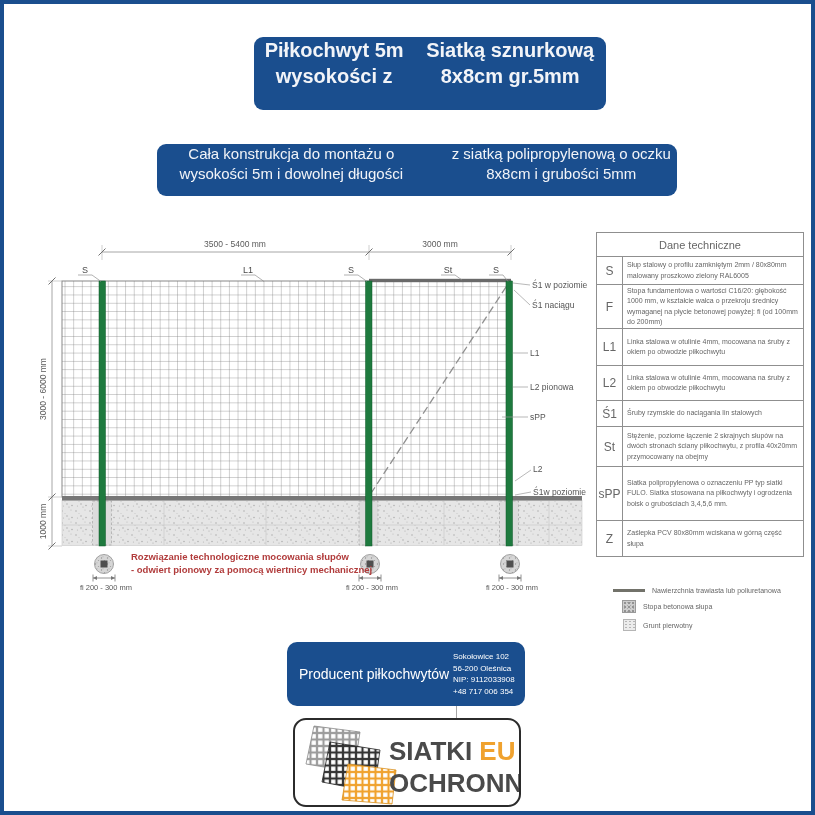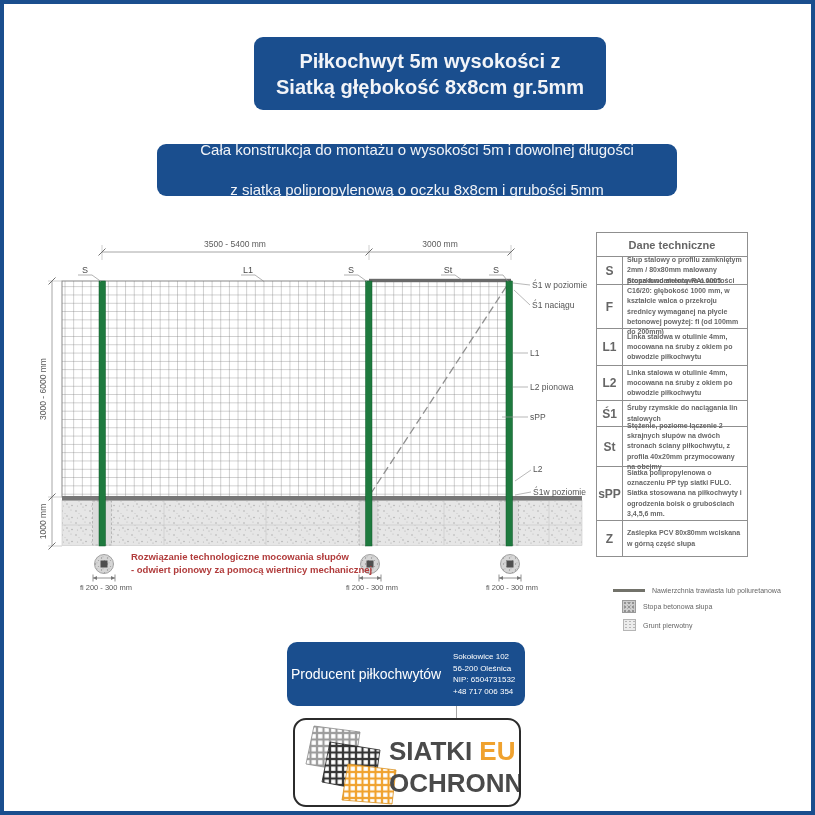--- a/index.html
+++ b/index.html
@@ -5,30 +5,30 @@
   html,body { margin:0; padding:0; background:#fff; }
   * { box-sizing:border-box; }
   .page {
     position:relative; width:815px; height:815px;
     background:#ffffff; border:4px solid #1a4e8e; overflow:hidden;
     font-family:"Liberation Sans", sans-serif;
   }
   
   .banner {
     position:absolute; background:#1a4e8e; color:#f2f4f8; border-radius:9px;
-    display:flex; flex-direction:column; justify-content:center; text-align:center;
+    display:flex; flex-direction:row; justify-content:center; text-align:center;
   }
   .title-banner { left:250px; top:33px; width:352px; height:73px;
     font-size:20px; font-weight:bold; line-height:26px; }
   .subtitle-banner { left:153px; top:140px; width:520px; height:52px;
     font-size:15px; line-height:20px;gap:20px; }
   
   .ttable {
-    position:absolute; left:592px; top:228px; width:152px;
-    border:1px solid #8f8f8f; background:#fff; color:#666;font-weight:bold;
+    position:absolute; left:592px; top:228px; width:208px;
+    border:1px solid #8f8f8f; background:#fff; color:#666;
   }
   .t-header { height:24px; border-bottom:1px solid #8f8f8f;
     display:flex; align-items:center; justify-content:center; font-size:11px; }
   .t-row { display:flex; border-bottom:1px solid #8f8f8f; }
   .t-row:last-child { border-bottom:none; }
   .t-key { width:26px; flex:0 0 26px; border-right:1px solid #8f8f8f;
     display:flex; align-items:center; justify-content:center; font-size:12px; }
   .t-desc { flex:1; font-size:7px; line-height:1.45; padding:2px 4px;
     display:flex; align-items:center; }
   .r0{height:28px}.r1{height:44px}.r2{height:37px}.r3{height:35px}
@@ -46,39 +46,39 @@
   .sw-ground { width:13px; height:12px; flex:0 0 13px; margin-left:14px;
     border:1px solid #b5b5b5; background:#ececec;
     background-image:radial-gradient(#b5b5b5 0.6px, transparent 0.7px);
     background-size:4px 3px; }
   
   .producer {
     position:absolute; left:283px; top:638px; width:238px; height:64px;
     background:#1a4e8e; border-radius:10px; color:#fff;
     display:flex; align-items:center;
   }
-  .producer-label { flex:1; padding-left:4px; font-size:14px; }
+  .producer-label { flex:1; padding-left:12px; font-size:14px; }
   .producer-address { width:72px; padding-right:4px; font-size:8px; line-height:11.5px; }
   .connector { position:absolute; left:452px; top:702px; width:1px; height:12px; background:#a5a5a5; }
   
   .logo-box {
     position:absolute; left:289px; top:714px; width:228px; height:89px;
     background:#fff; border:2px solid #2b2b2b; border-radius:13px; overflow:hidden;padding-left:9px;
   }
   
   .drawing { position:absolute; left:0; top:0; }
 </style>
 </head>
 <body>
 
 <div class="page">
 
   <div class="banner title-banner">
     <div>Piłkochwyt 5m wysokości z</div>
-    <div>Siatką głębokość 8x8cm gr.5mm</div>
+    <div>Siatką sznurkową 8x8cm gr.5mm</div>
   </div>
   <div class="banner subtitle-banner">
     <div>Cała konstrukcja do montażu o wysokości 5m i dowolnej długości</div>
     <div>z siatką polipropylenową o oczku 8x8cm i grubości 5mm</div>
   </div>
 
   <svg class="drawing" width="600" height="600" viewBox="0 0 600 600">
     <defs>
       <pattern id="mesh" width="8.65" height="8.3" patternUnits="userSpaceOnUse">
         <path d="M8.65 0 H0 V8.3" fill="none" stroke="#7b7b7b" stroke-width="0.7"></path>
@@ -277,21 +277,21 @@
       <span class="sw-ground"></span>
       <span>Grunt pierwotny</span>
     </div>
   </div>
 
   <div class="producer">
     <div class="producer-label">Producent piłkochwytów</div>
     <div class="producer-address">
       <div>Sokołowice 102</div>
       <div>56-200 Oleśnica</div>
-      <div>NIP: 6504731532</div>
+      <div>NIP: 9112033908</div>
       <div>+48 717 006 354</div>
     </div>
   </div>
   <div class="connector"></div>
 
   <div class="logo-box">
     <svg width="224" height="85" viewBox="0 0 224 85">
       <defs>
         <pattern id="mgray" width="6.5" height="6.5" patternUnits="userSpaceOnUse">
           <rect width="6.5" height="6.5" fill="#9c9c9c"></rect>

